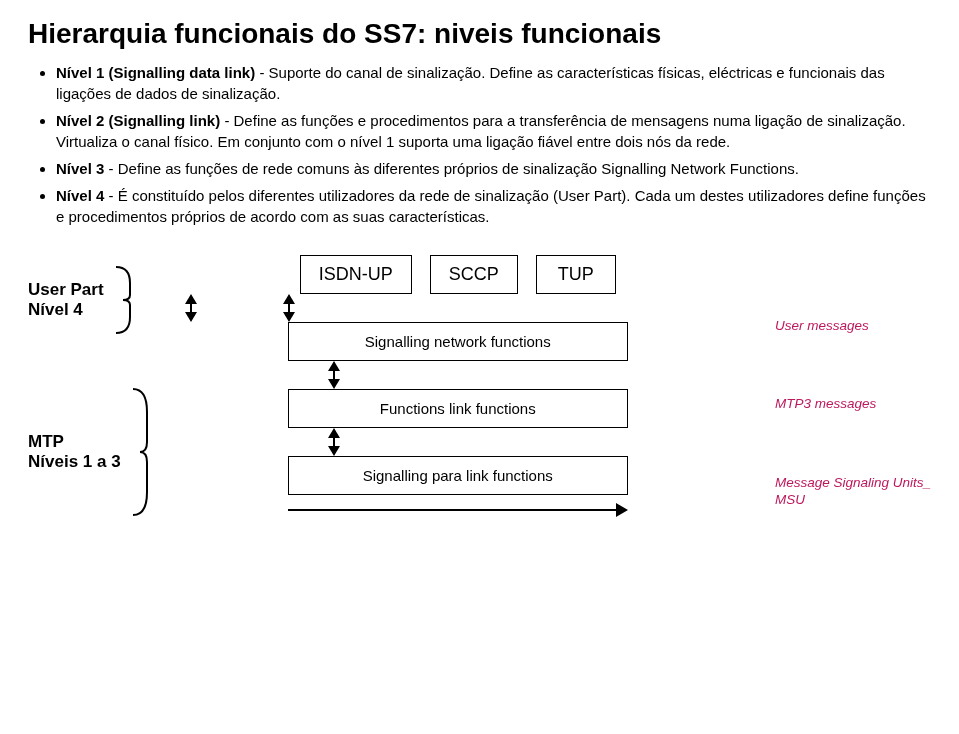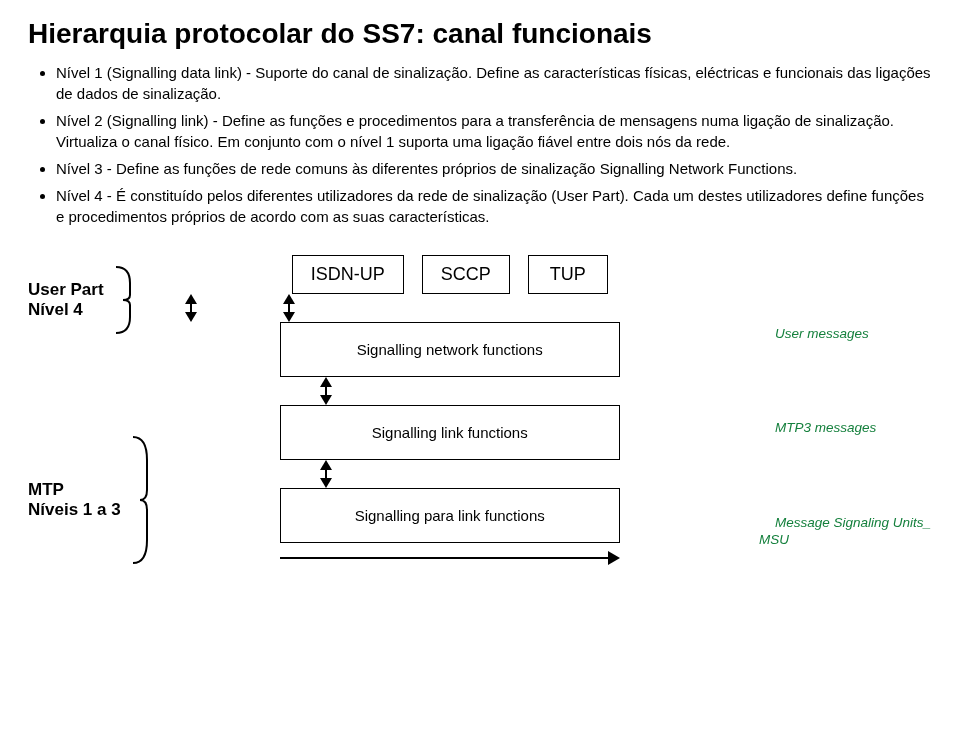--- a/index.html
+++ b/index.html
@@ -21,32 +21,32 @@
     }
     ul {
       list-style: disc;
       padding-left: 28px;
       margin-bottom: 8px;
     }
     ul li {
       margin-bottom: 6px;
       line-height: 1.4;
     }
-    .bold { font-weight: normal; }
+    .bold { font-weight: bold; }
     .box {
       border: 1.5px solid #000;
       padding: 8px 18px;
       text-align: center;
       font-size: 18px;
       background: #fff;
       min-width: 80px;
     }
     .box-wide {
       border: 1.5px solid #000;
-      padding: 18px 10px;
+      padding: 10px 10px;
       text-align: center;
       font-size: 15px;
       background: #fff;
       min-width: 300px;
     }
     .arrow-right-line {
       height: 2px;
       background: #000;
       flex: 1;
     }
@@ -117,28 +117,27 @@
     .right-labels-col {
       display: flex;
       flex-direction: column;
       justify-content: space-around;
       min-width: 160px;
       padding-left: 10px;
     }
     .right-label {
       font-style: italic;
       font-size: 13.5px;
-      color: #15803d;
-      margin-left: 16px;
+      color: #be185d;
     }
   </style>
 </head>
 <body>
 
-<h1>Hierarquia protocolar do SS7: canal funcionais</h1>
+<h1>Hierarquia funcionais do SS7: niveis funcionais</h1>
 
 <ul>
   <li>
     <span class="bold">Nível 1 (Signalling data link)</span>
     <span> - Suporte do canal de sinalização. Define as características físicas, eléctricas e funcionais das ligações de dados de sinalização.</span>
   </li>
   <li>
     <span class="bold">Nível 2 (Signalling link)</span>
     <span> - Define as funções e procedimentos para a transferência de mensagens numa ligação de sinalização. Virtualiza o canal físico. Em conjunto com o nível 1 suporta uma ligação fiável entre dois nós da rede.</span>
   </li>
@@ -209,21 +208,21 @@
     <div class="box-wide" style="min-width:340px;">Signalling network functions</div>
 
     <div style="display:flex; flex-direction:row; align-items:center; width:340px; justify-content:flex-start; padding-left:40px;">
       <div class="v-arrow">
         <div class="arrow-up"></div>
         <div class="arrow-line-v" style="height:14px;"></div>
         <div class="arrow-down"></div>
       </div>
     </div>
 
-    <div class="box-wide" style="min-width:340px;">Signalling link functions</div>
+    <div class="box-wide" style="min-width:340px;">Functions link functions</div>
 
     <div style="display:flex; flex-direction:row; align-items:center; width:340px; justify-content:flex-start; padding-left:40px;">
       <div class="v-arrow">
         <div class="arrow-up"></div>
         <div class="arrow-line-v" style="height:14px;"></div>
         <div class="arrow-down"></div>
       </div>
     </div>
 
     <div class="box-wide" style="min-width:340px;">Signalling para link functions</div>

